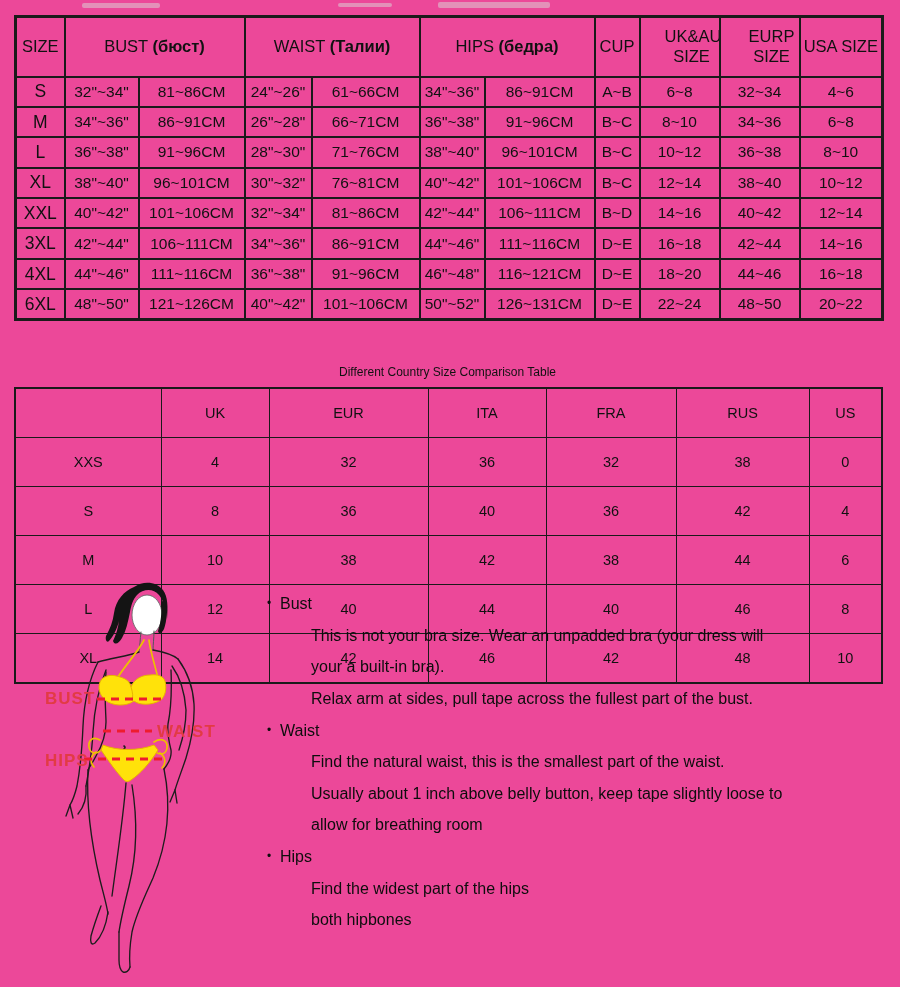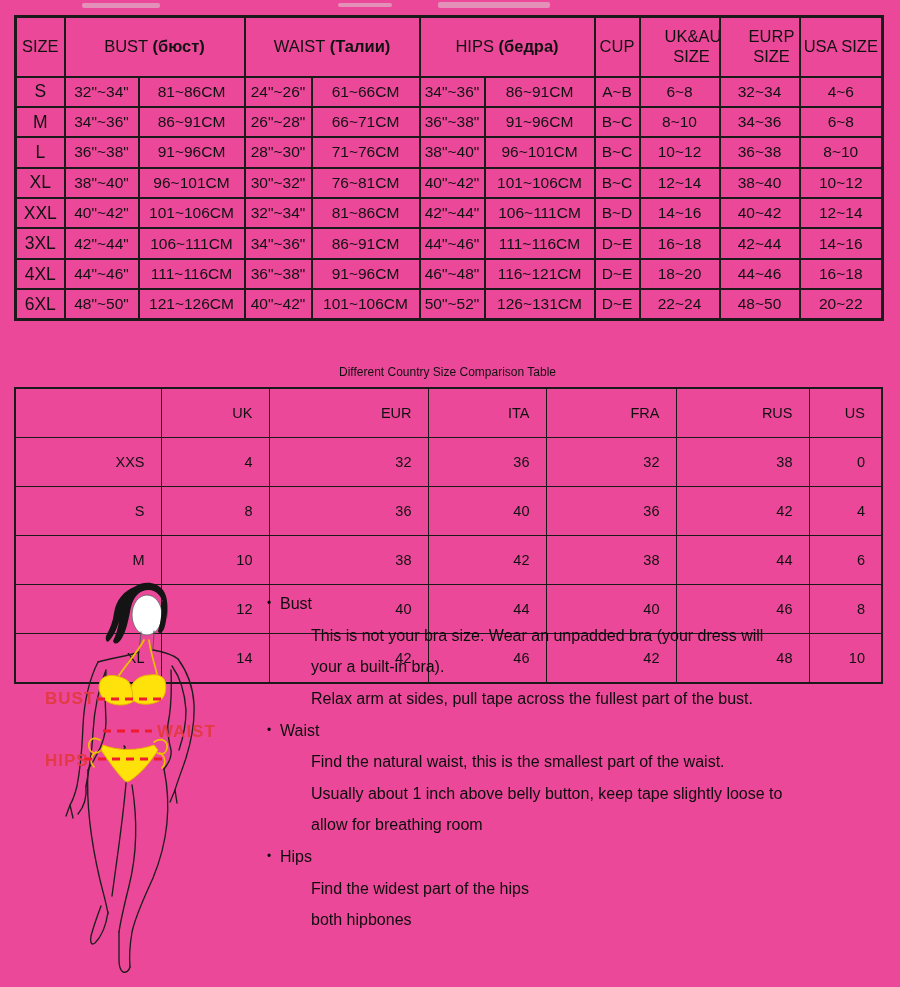--- a/index.html
+++ b/index.html
@@ -36,21 +36,21 @@
   #cmp-title {
     position:absolute; left:14px; top:365px; width:867px;
     text-align:center; font-size:12px; color:#111;
   }
   #cmp-table {
     position:absolute; left:14px; top:387px; width:867px;
     border-collapse:collapse; table-layout:fixed;
     border:2.5px solid #1a1a1a;
   }
   #cmp-table th, #cmp-table td {
-    border:1.5px solid #1a1a1a; text-align:right; vertical-align:middle;
+    border:1.5px solid #1a1a1a; text-align:center; vertical-align:middle;
     padding:16px; font-weight:400; font-size:14.5px;
   }
   #cmp-table thead tr { height:23px; }
   #cmp-table tbody tr { height:23.5px; }
 
   
   #guide { position:absolute; left:265px; top:588px; width:632px; }
   .g-row { height:31.65px; line-height:31.65px; font-size:16px; white-space:nowrap; color:#0d0d0d; }
   .g-title { position:relative; padding-left:15px; }
   .g-title::before { content:"•"; position:absolute; left:2px; top:0; font-size:12px; }

